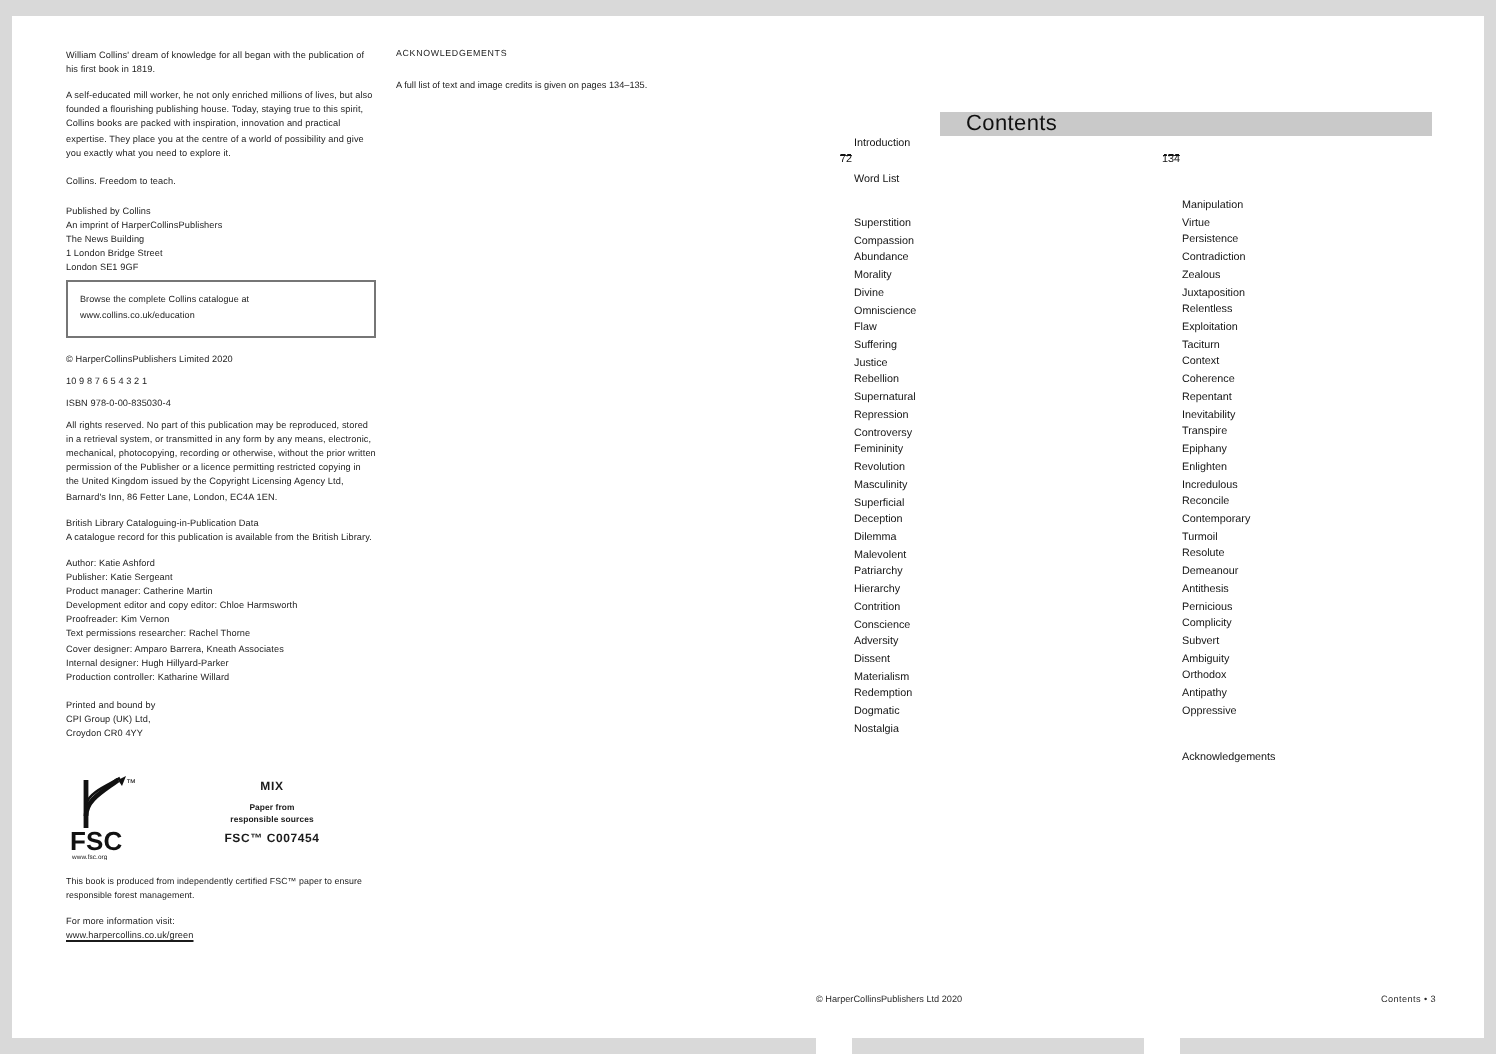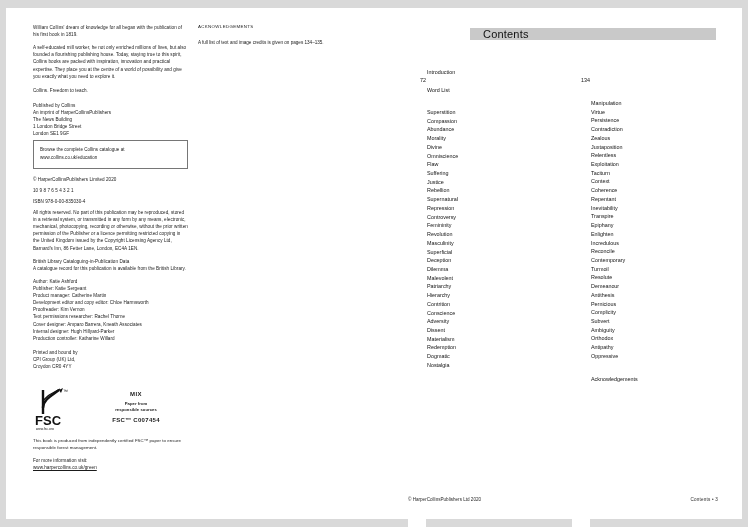--- a/index.html
+++ b/index.html
@@ -133,21 +133,21 @@
     line-height: 1.6;
     margin-bottom: 6px;
   }
 
   
   .contents-header {
     position: absolute;
     top: 20px;
     left: 34px;
     display: flex;
-    align-items: flex-start;
+    align-items: flex-end;
     width: 308px;
     height: 40px;
   }
   .header-swatch {
     width: 55px;
     background: #000000;
     flex: 0 0 auto;
   }
   .header-bar {
     flex: 1 1 auto;

